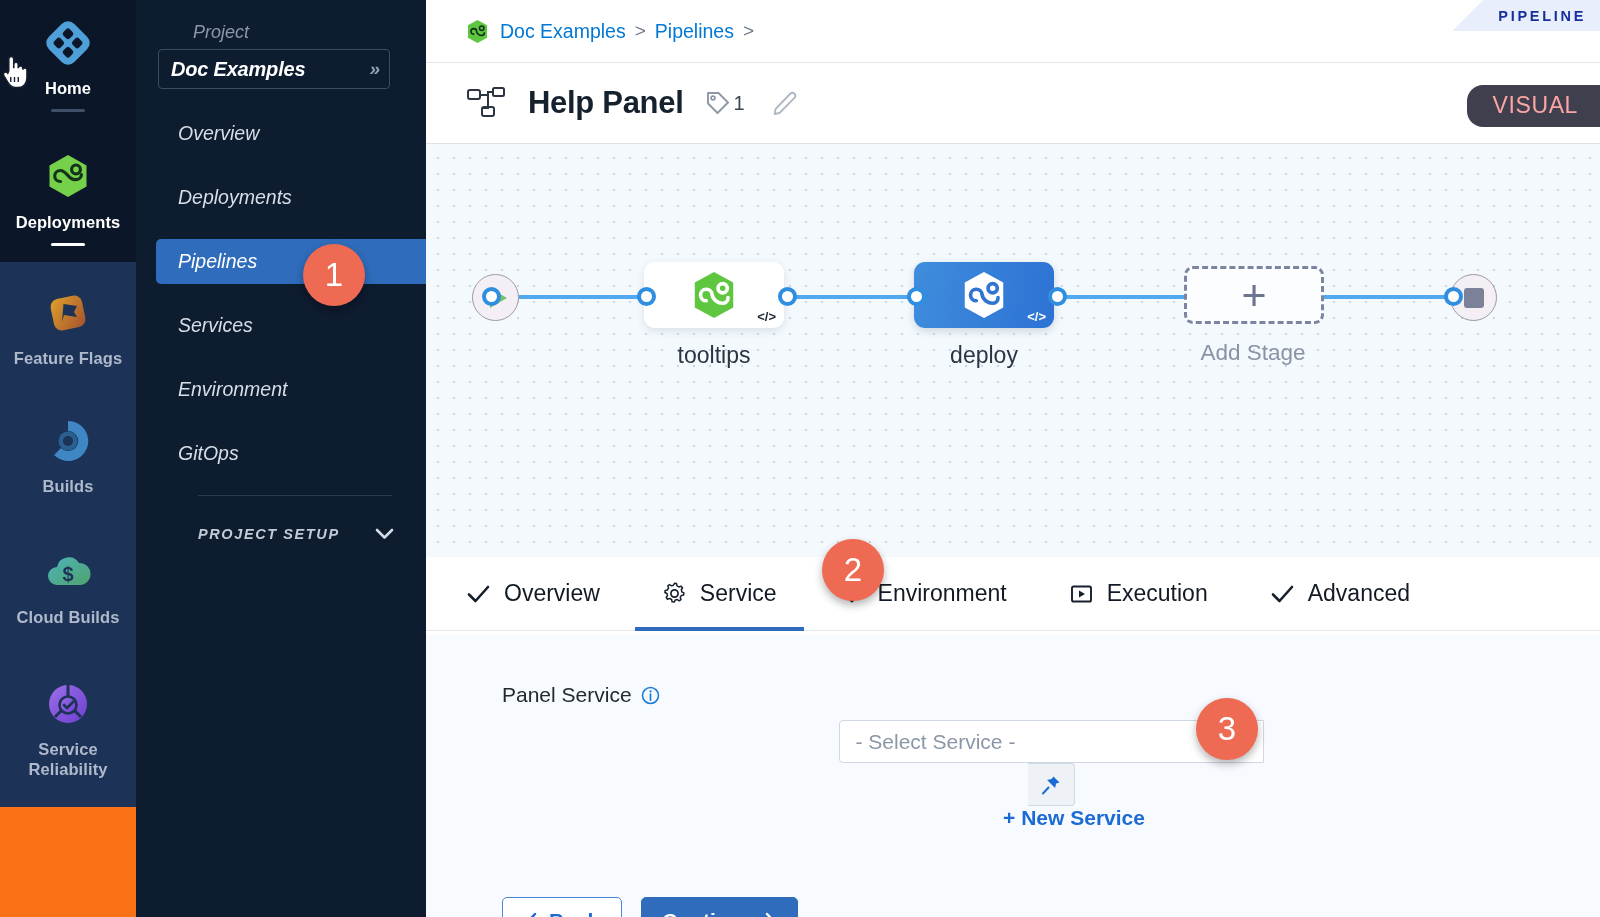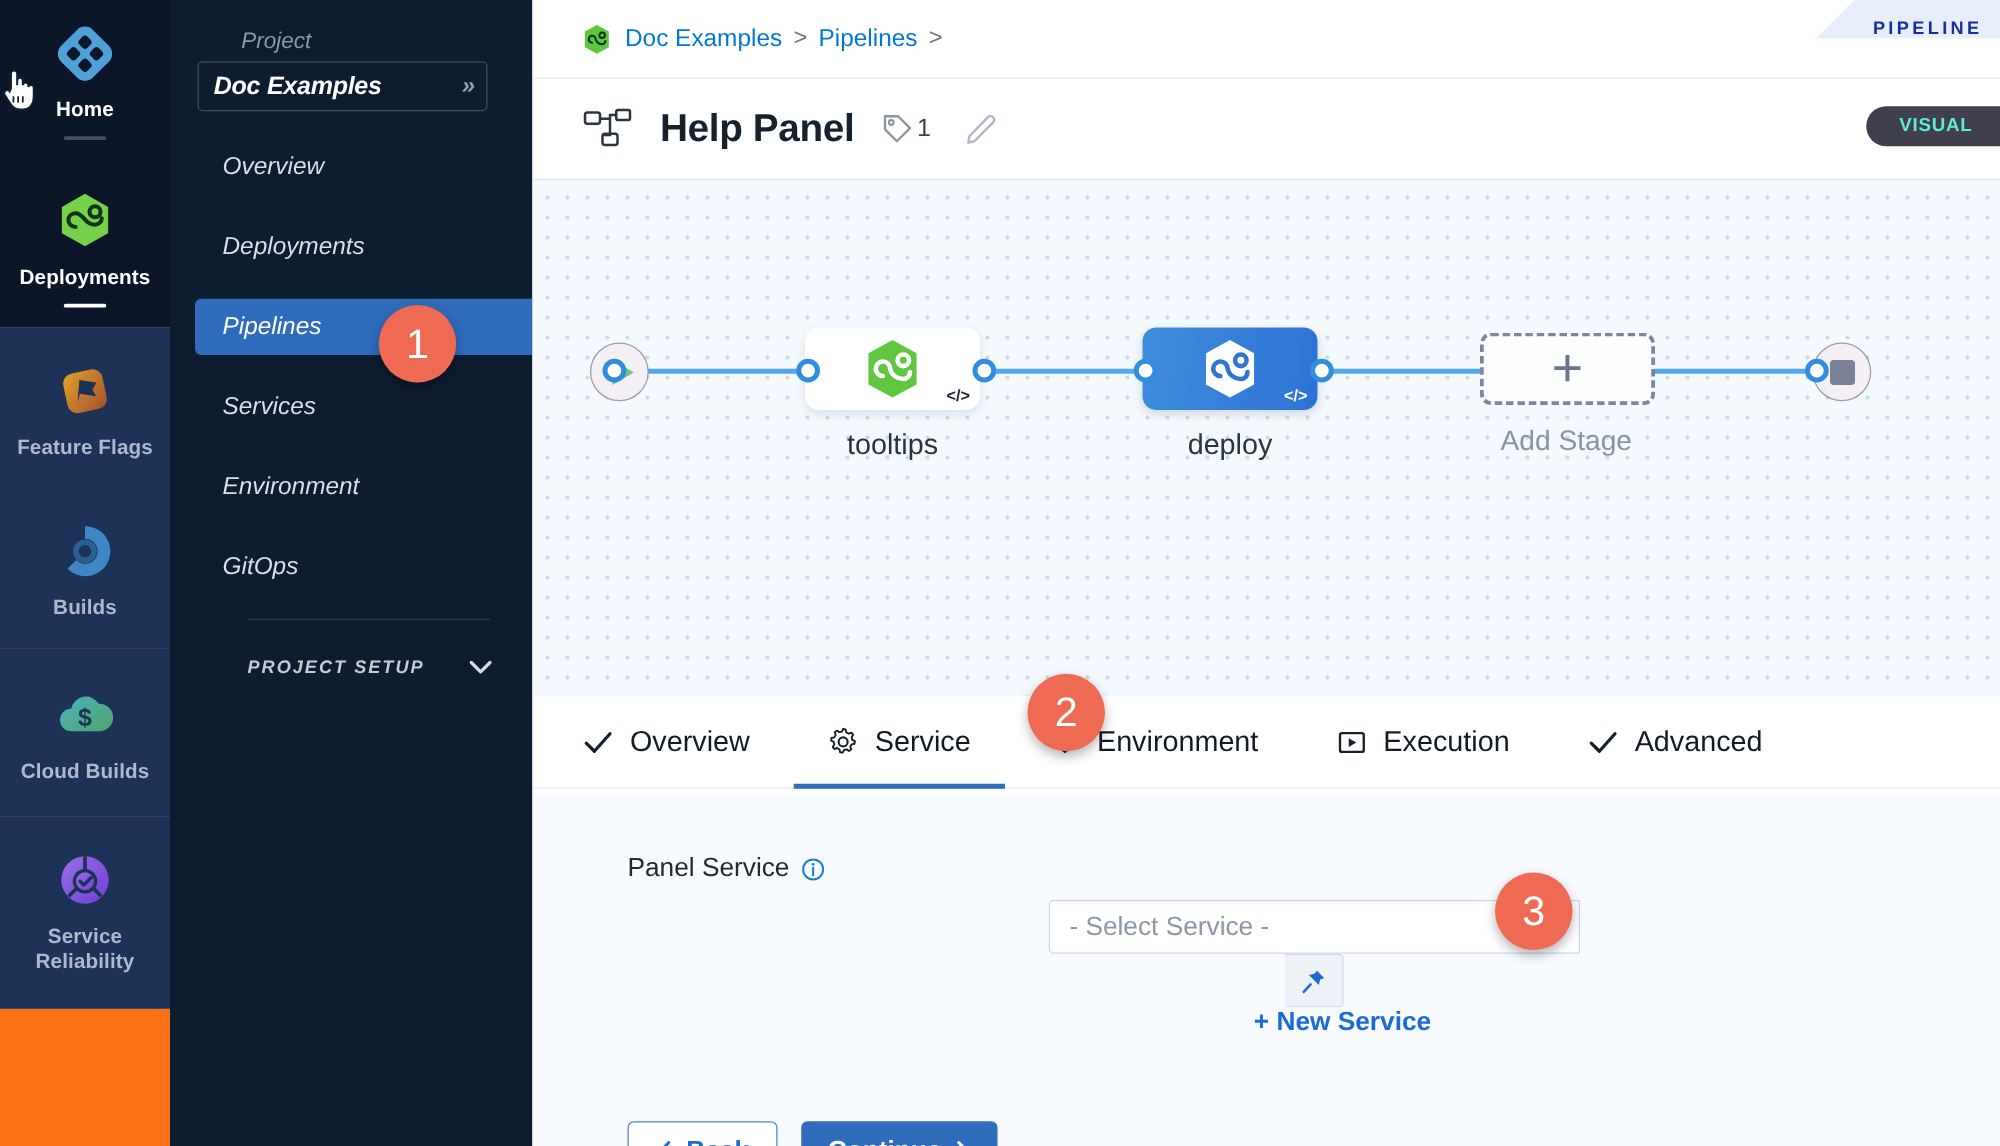--- a/index.html
+++ b/index.html
@@ -87,39 +87,39 @@
 
   .crumbbar { height: 62px; display: flex; align-items: center; padding-left: 40px; background:#fff; }
   .crumb-link { color: #0278d5; font-size: 19.5px; }
   .crumb-sep { color: #6a7685; font-size: 19px; margin: 0 9px; }
   .crumb-icon { width: 23px; height: 25px; margin-right: 11px; display:block; }
 
   .pipeline-tab {
     position: absolute; right: 0; top: 0; height: 31px;
     background: #e8eefb;
     padding: 0 14px 0 46px;
-    display: flex; align-items: flex-end;
+    display: flex; align-items: center;
     color: #17309c; font-size: 14.5px; font-weight: 700; letter-spacing: 2.7px;
     clip-path: polygon(31px 0, 100% 0, 100% 100%, 0 100%);
   }
 
   .titlebar {
     height: 82px; border-top: 1px solid #e3e7ec; border-bottom: 1px solid #dfe3e8;
     display: flex; align-items: center; padding-left: 40px; background: #fff;
     position: relative;
   }
   .title-icon { width: 44px; height: 34px; margin-right: 18px; }
   .page-title { font-size: 31px; font-weight: 700; color: #16212e; letter-spacing:-.3px;}
   .tag-wrap { display: flex; align-items: center; margin-left: 20px; gap: 3px; }
   .tag-count { font-size: 20px; color: #3b4455; }
   .edit-pencil { margin-left: 26px; }
   .visual-badge {
     position: absolute; right: 0; top: 22px;
-    background: #3f3f4d; color: #5eead4;
-    font-size: 15px; font-weight: 700; letter-spacing: .6px;
+    background: #3f3f4d; color: #fca5a5;
+    font-size: 23px; font-weight: 400; letter-spacing: .6px;
     padding: 7px 22px 8px 26px; border-radius: 16px 0 0 16px;
   }
 
   
   .canvas {
     height: 413px; position: relative;
     background-color: #f4f9fd;
     background-image: radial-gradient(#c7d7e6 1.3px, transparent 1.3px);
     background-size: 16px 16px;
     background-position: 4px 6px;

